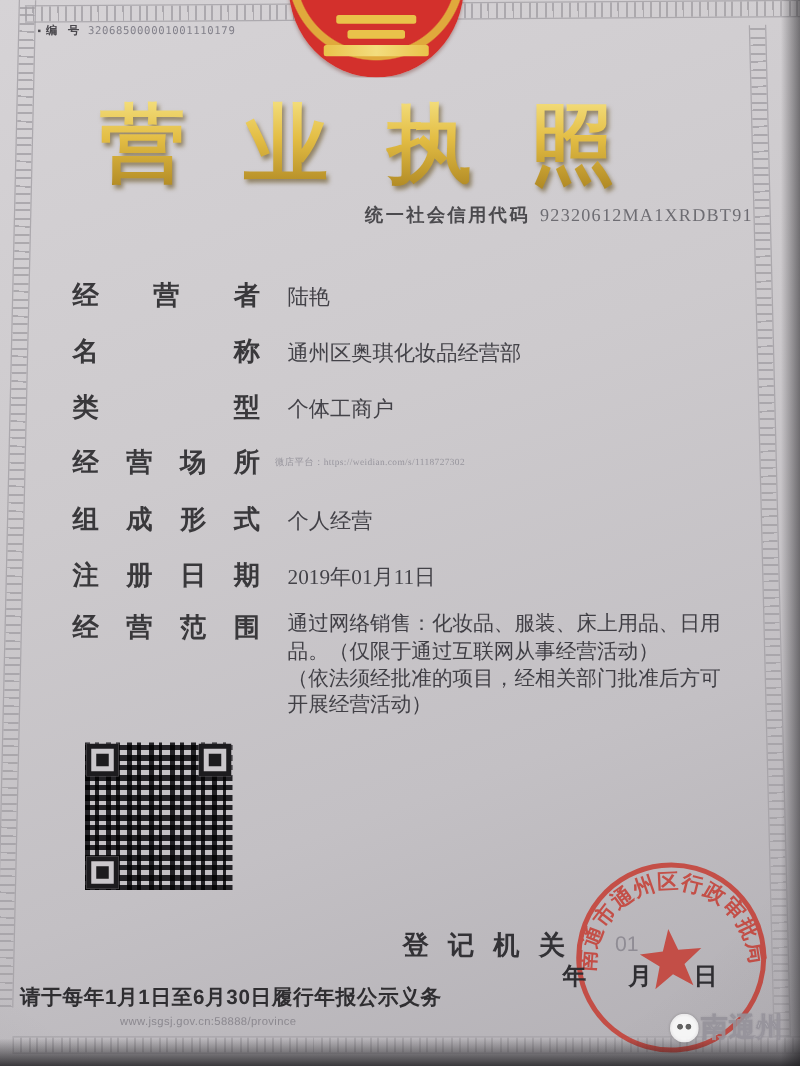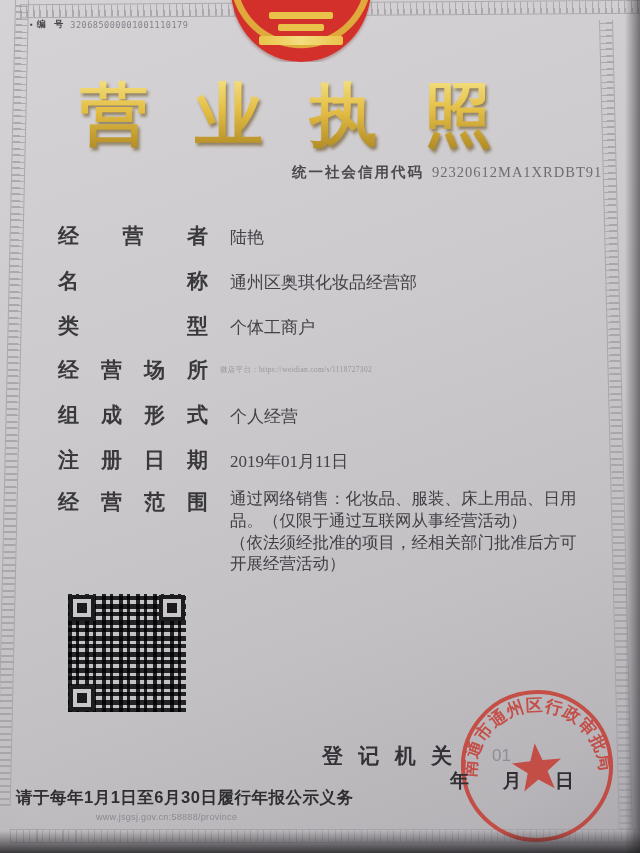--- a/index.html
+++ b/index.html
@@ -212,14 +212,18 @@
       <textPath href="#sealArc" startOffset="2">南通市通州区行政审批局</textPath>
     </text>
     <polygon fill="#c6382e" points="85,62 91.2,79.5 109.7,80 95,91.2 100.3,109 85,98.5 69.7,109 75,91.2 60.3,80 78.8,79.5"></polygon>
   </svg>
 
   <div id="notice">请于每年1月1日至6月30日履行年报公示义务</div>
   <div id="url-mark">www.jsgsj.gov.cn:58888/province</div>
 
   <div id="shade"></div>
 
+  <div id="corner-logo">
+    <div class="avatar"></div>
+    <div class="wm-text">南通州</div>
+  </div>
 
 </div>
 
 </body></html>

